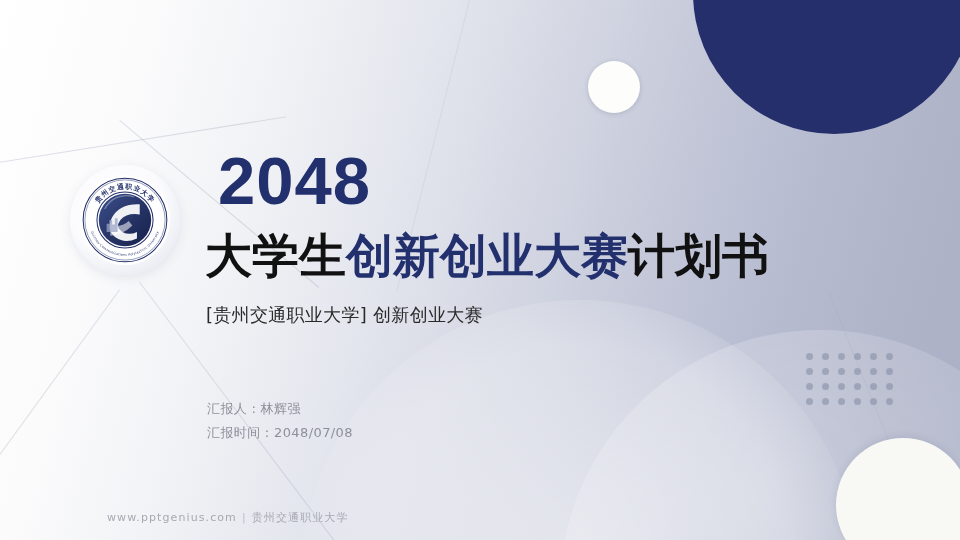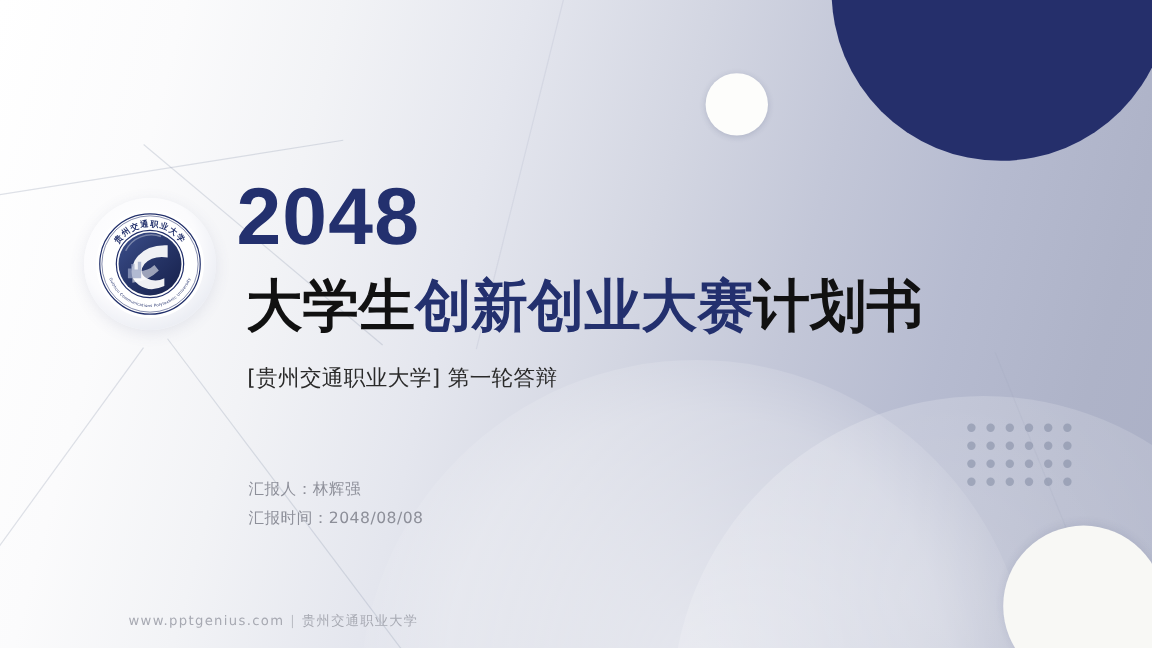--- a/index.html
+++ b/index.html
@@ -143,21 +143,21 @@
     position: absolute;
     left: 9px;
     top: 9px;
     width: 92px;
     height: 92px;
   }
 
   
   .year {
     position: absolute;
-    left: 197px;
+    left: 218px;
     top: 147px;
     font-size: 67px;
     font-weight: 700;
     letter-spacing: 1px;
     color: #23306e;
     line-height: 1;
     font-family: "Liberation Sans", "DejaVu Sans", sans-serif;
   }
   .main-title {
     position: absolute;
@@ -294,24 +294,24 @@
       <text font-size="3.5" fill="#22306b" font-family="DejaVu Sans, Liberation Sans, sans-serif" letter-spacing="0.25">
         <textPath href="#arcBot" startOffset="50%" text-anchor="middle" id="logo-en-arc">Guizhou Communications Polytechnic University</textPath>
       </text>
     </svg>
   </div>
 
   <div class="year">2048</div>
 
   <div class="main-title" id="main-title"><span style="color: rgb(17, 17, 17);">大学生</span><span style="color: rgb(35, 48, 110);">创新创业大赛</span><span style="color: rgb(17, 17, 17);">计划书</span></div>
 
-  <div class="subtitle">[贵州交通职业大学] 第一轮答辩</div>
+  <div class="subtitle">[贵州交通职业大学] 创新创业大赛</div>
 
   <div class="meta">
     <div>汇报人：林辉强</div>
-    <div>汇报时间：2048/08/08</div>
+    <div>汇报时间：2048/07/08</div>
   </div>
 
   <div class="footer">
     <span>www.pptgenius.com</span><span class="sep">|</span><span>贵州交通职业大学</span>
   </div>
 
 </div>
 
 </body></html>

